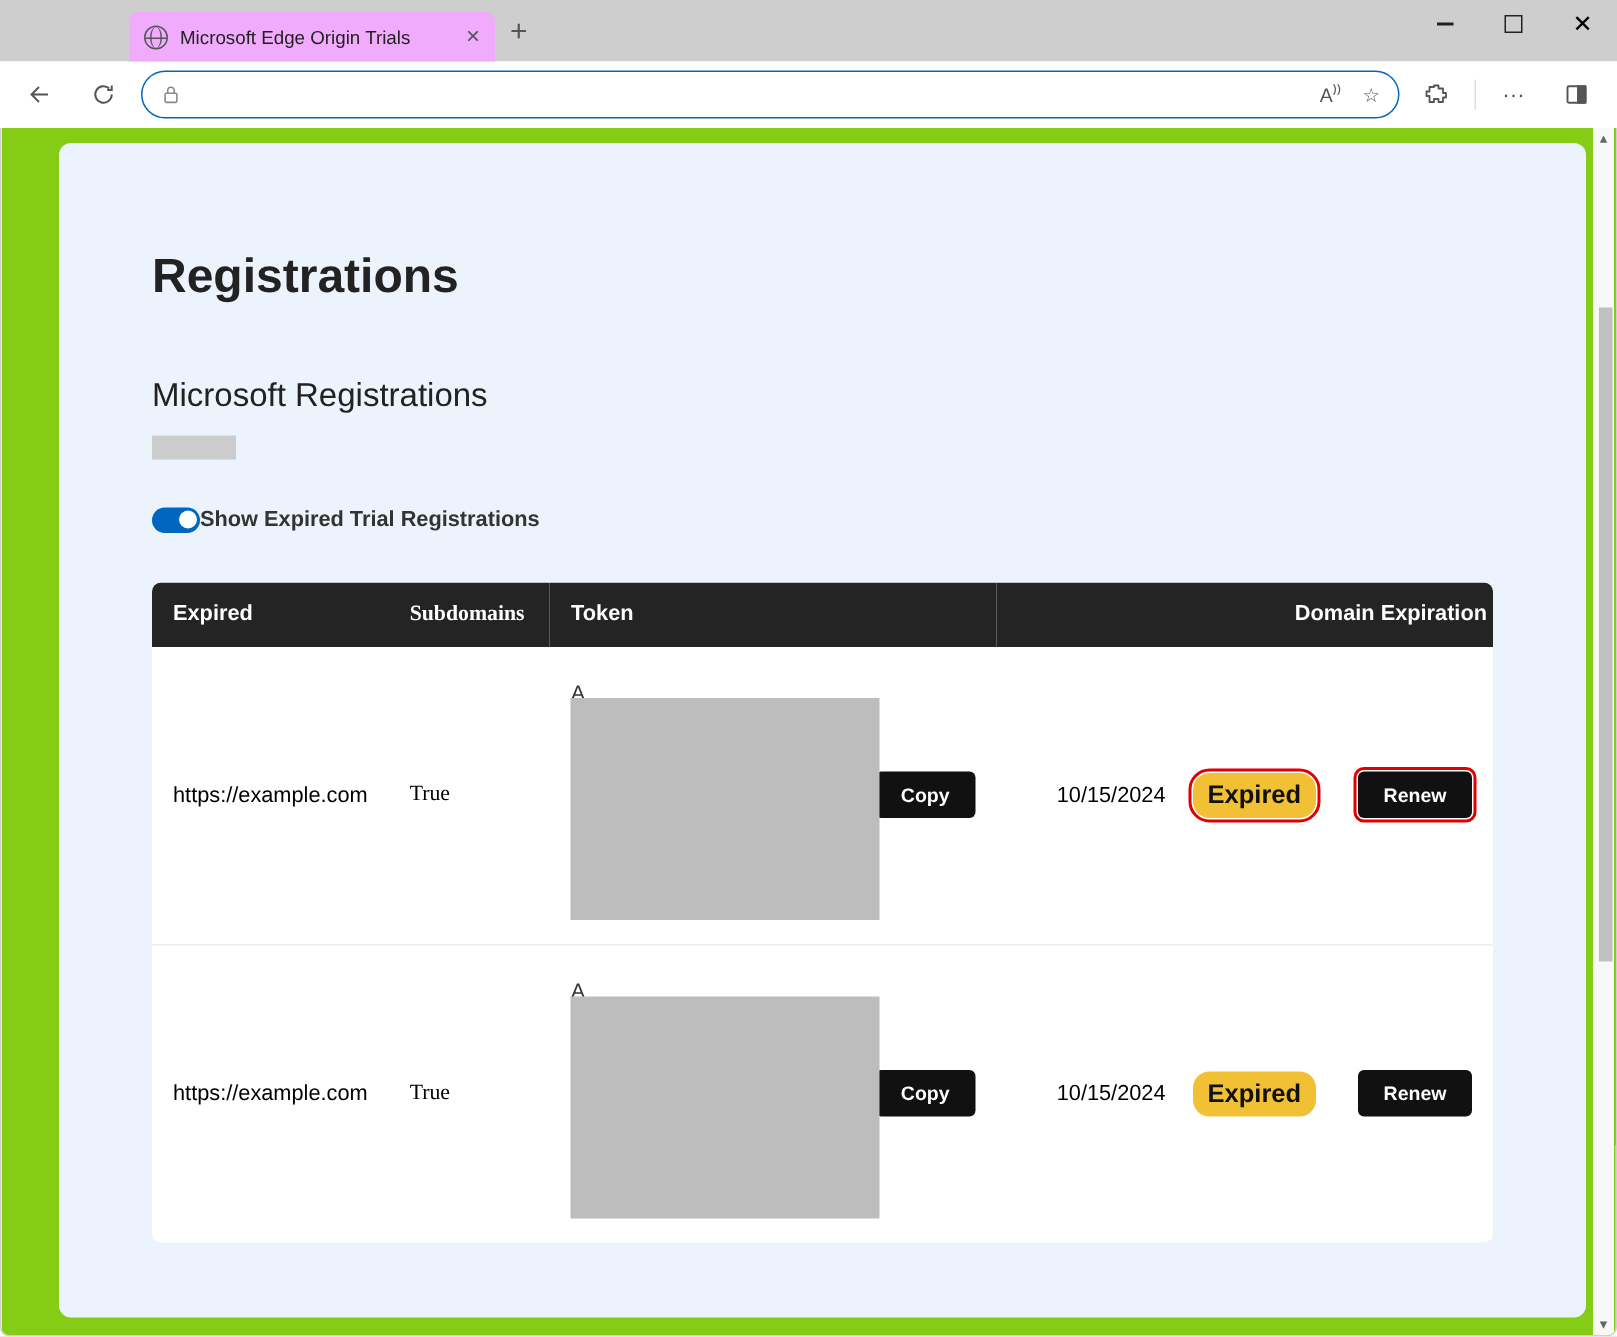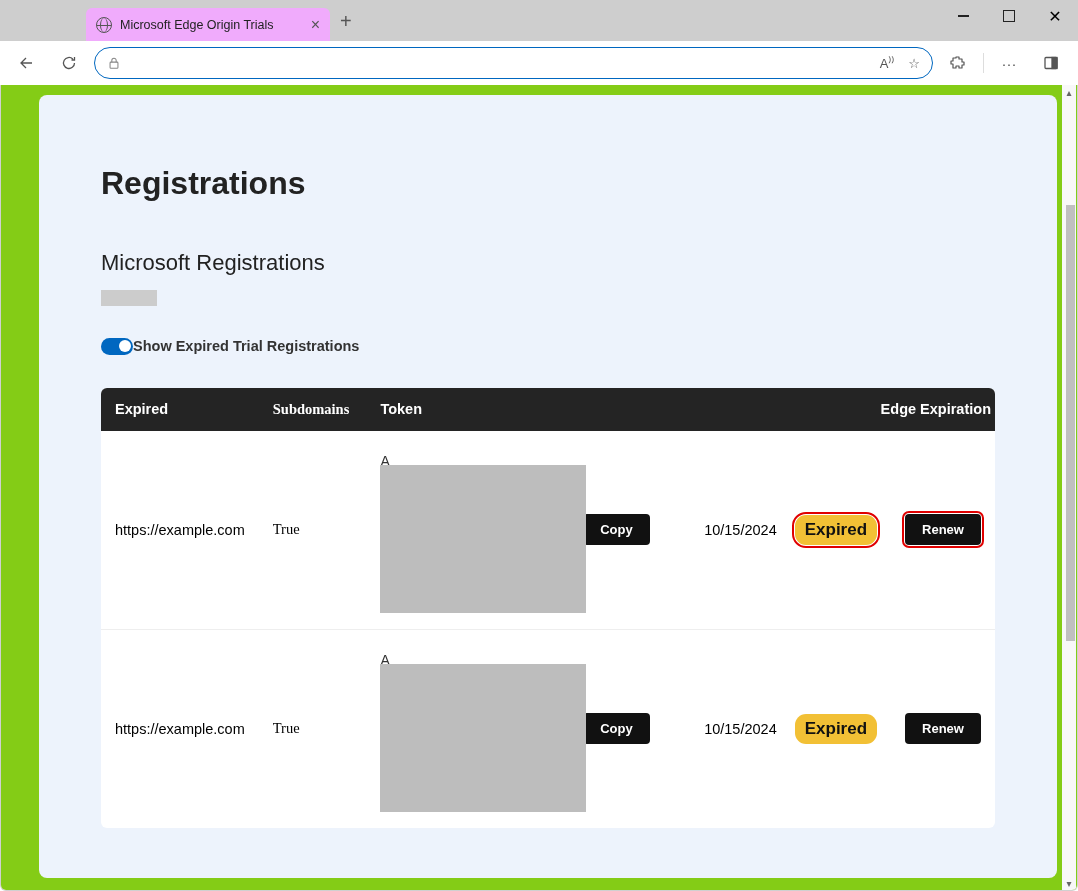--- a/index.html
+++ b/index.html
@@ -182,21 +182,21 @@
         <div class="toggle"></div>
         <span class="toggle-label">Show Expired Trial Registrations</span>
       </div>
       <table class="tbl">
         <tbody>
             <tr class="thead">
           <td class="col-domain">Expired</td>
           <td class="col-sub">Subdomains</td>
           <td class="col-token">Token</td>
           <td class="col-copy"></td>
-          <td class="col-exp" colspan="3">Edge Expiration</td>
+          <td class="col-exp" colspan="3">Domain Expiration</td>
         </tr>
         </tbody>
           <tbody id="tbody">
             <tr class="row">
     <td class="col-domain">https://example.com</td>
     <td class="col-sub">True</td>
     <td class="col-token">
       <div class="token-cell">
         <div class="token-text">A<br><br><br><br><br><br><br>Q</div>
         <div class="token-blur"></div>

